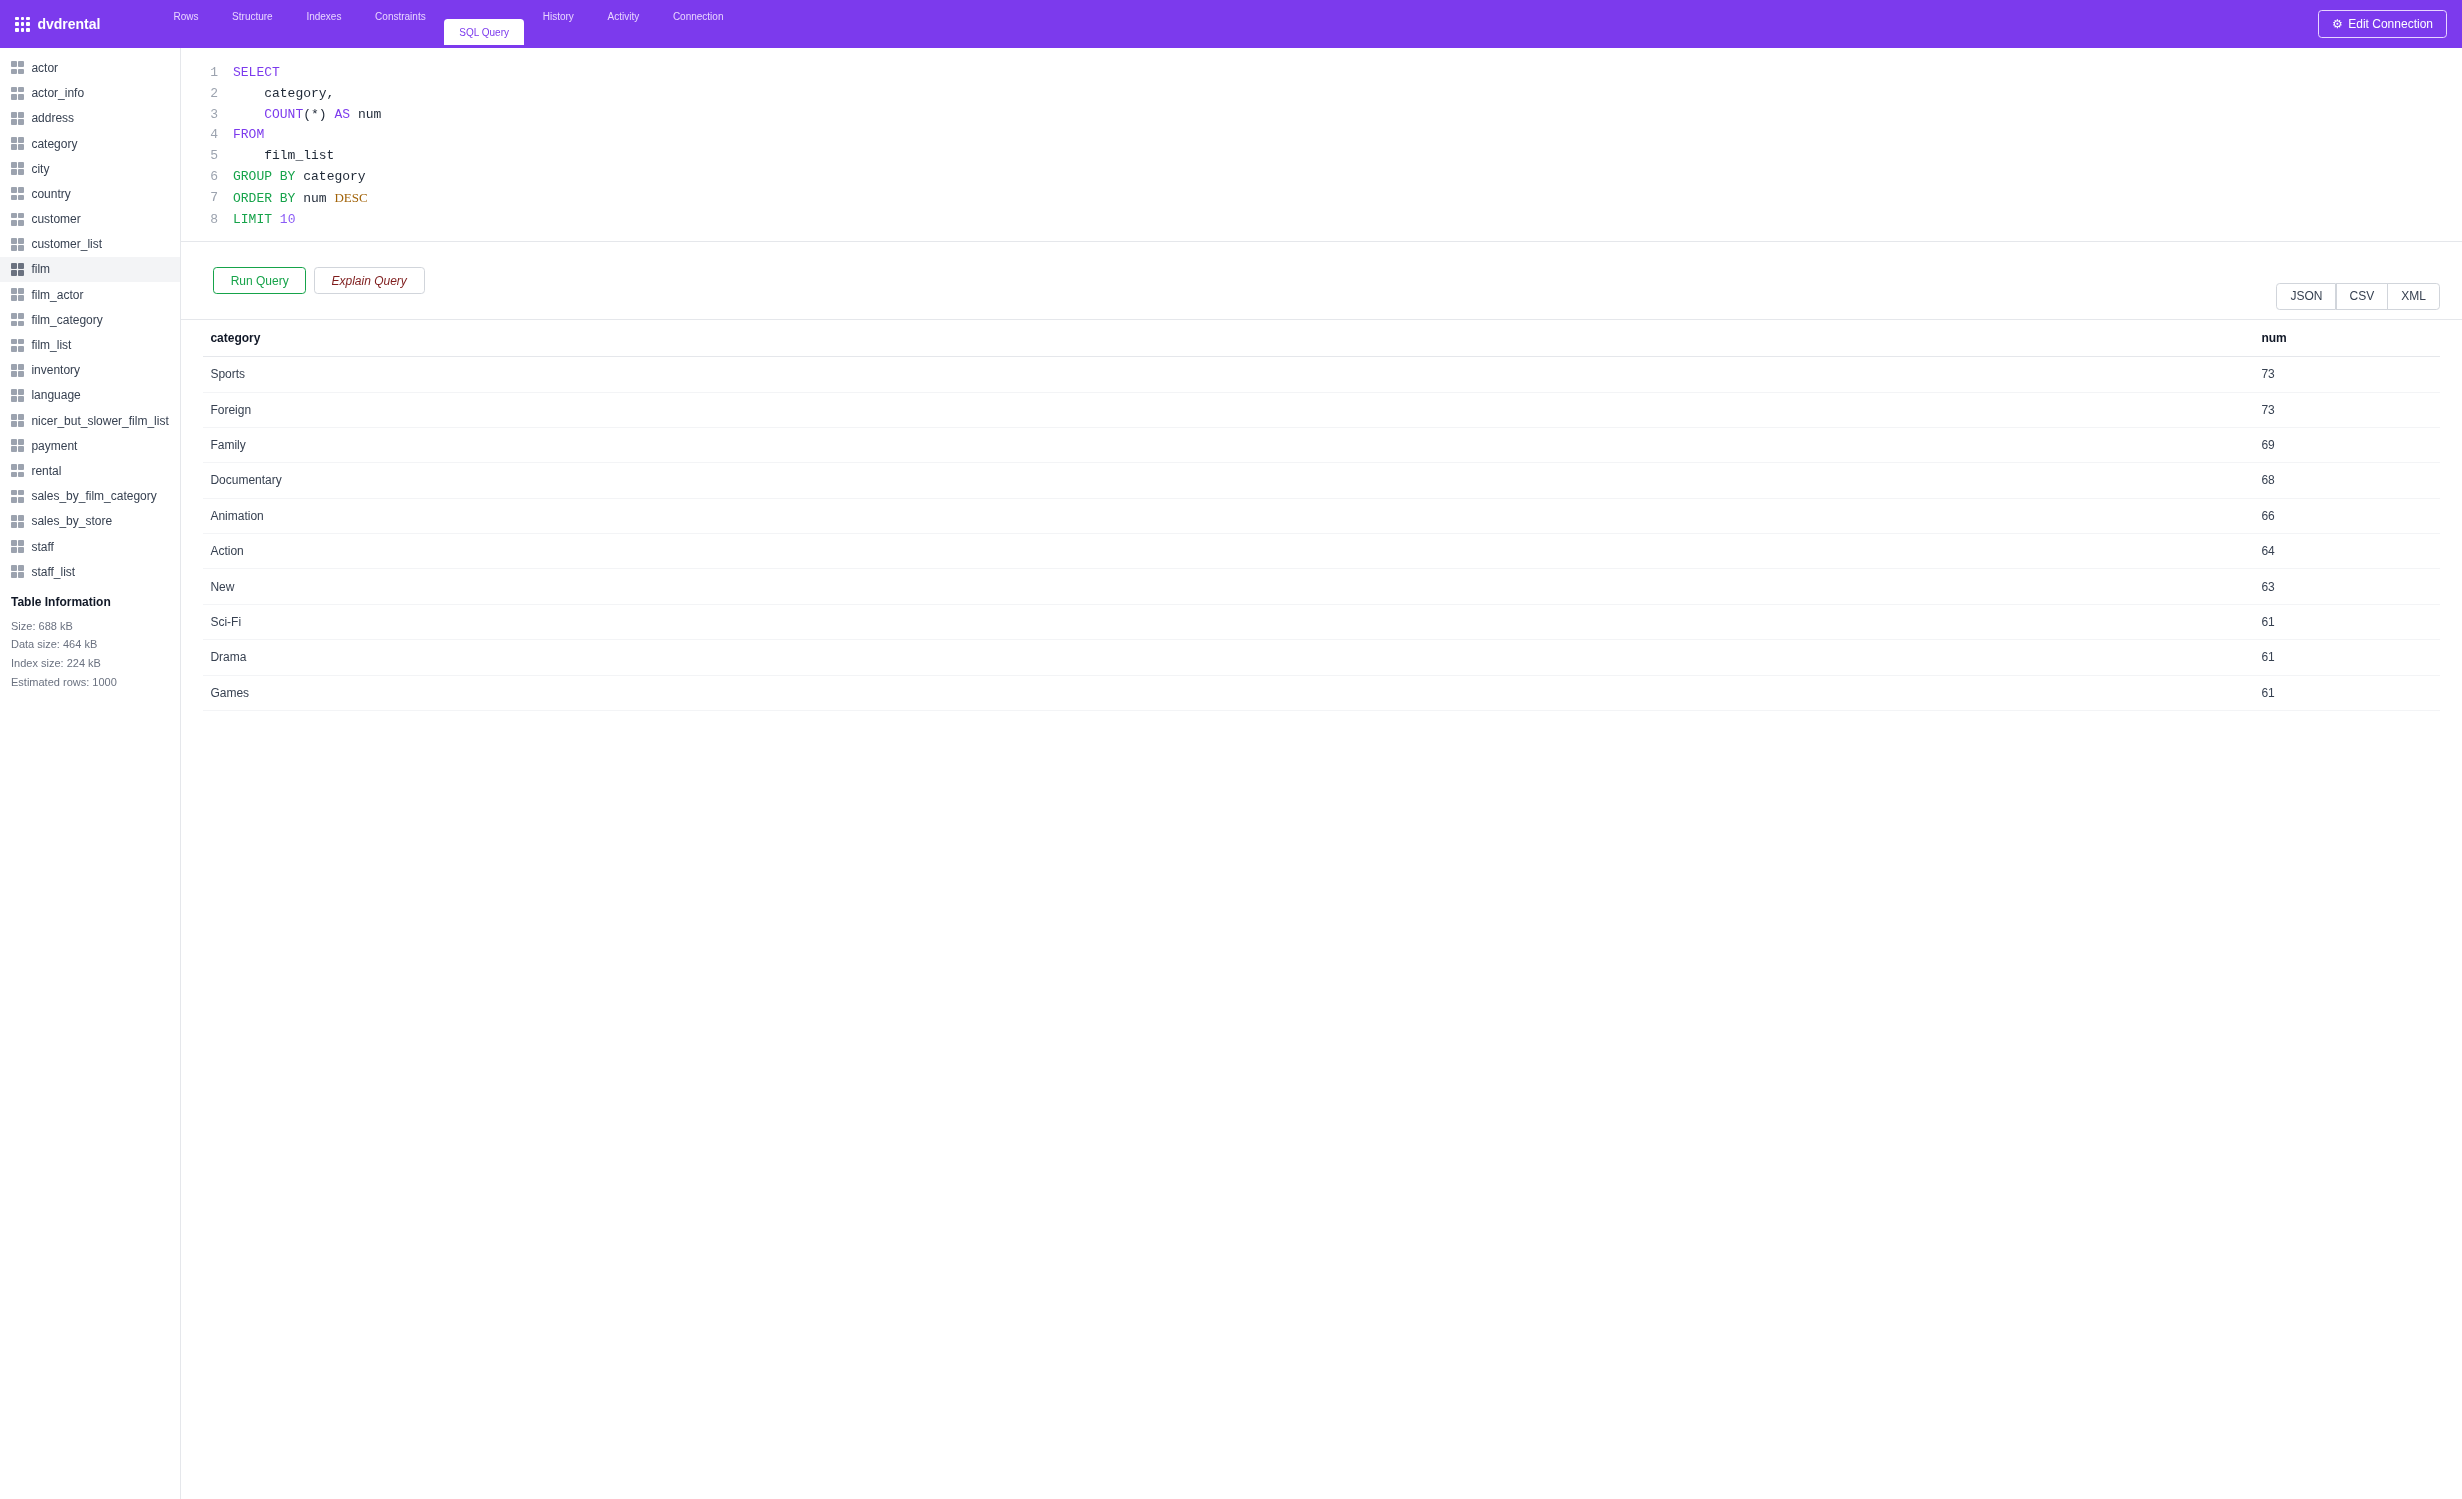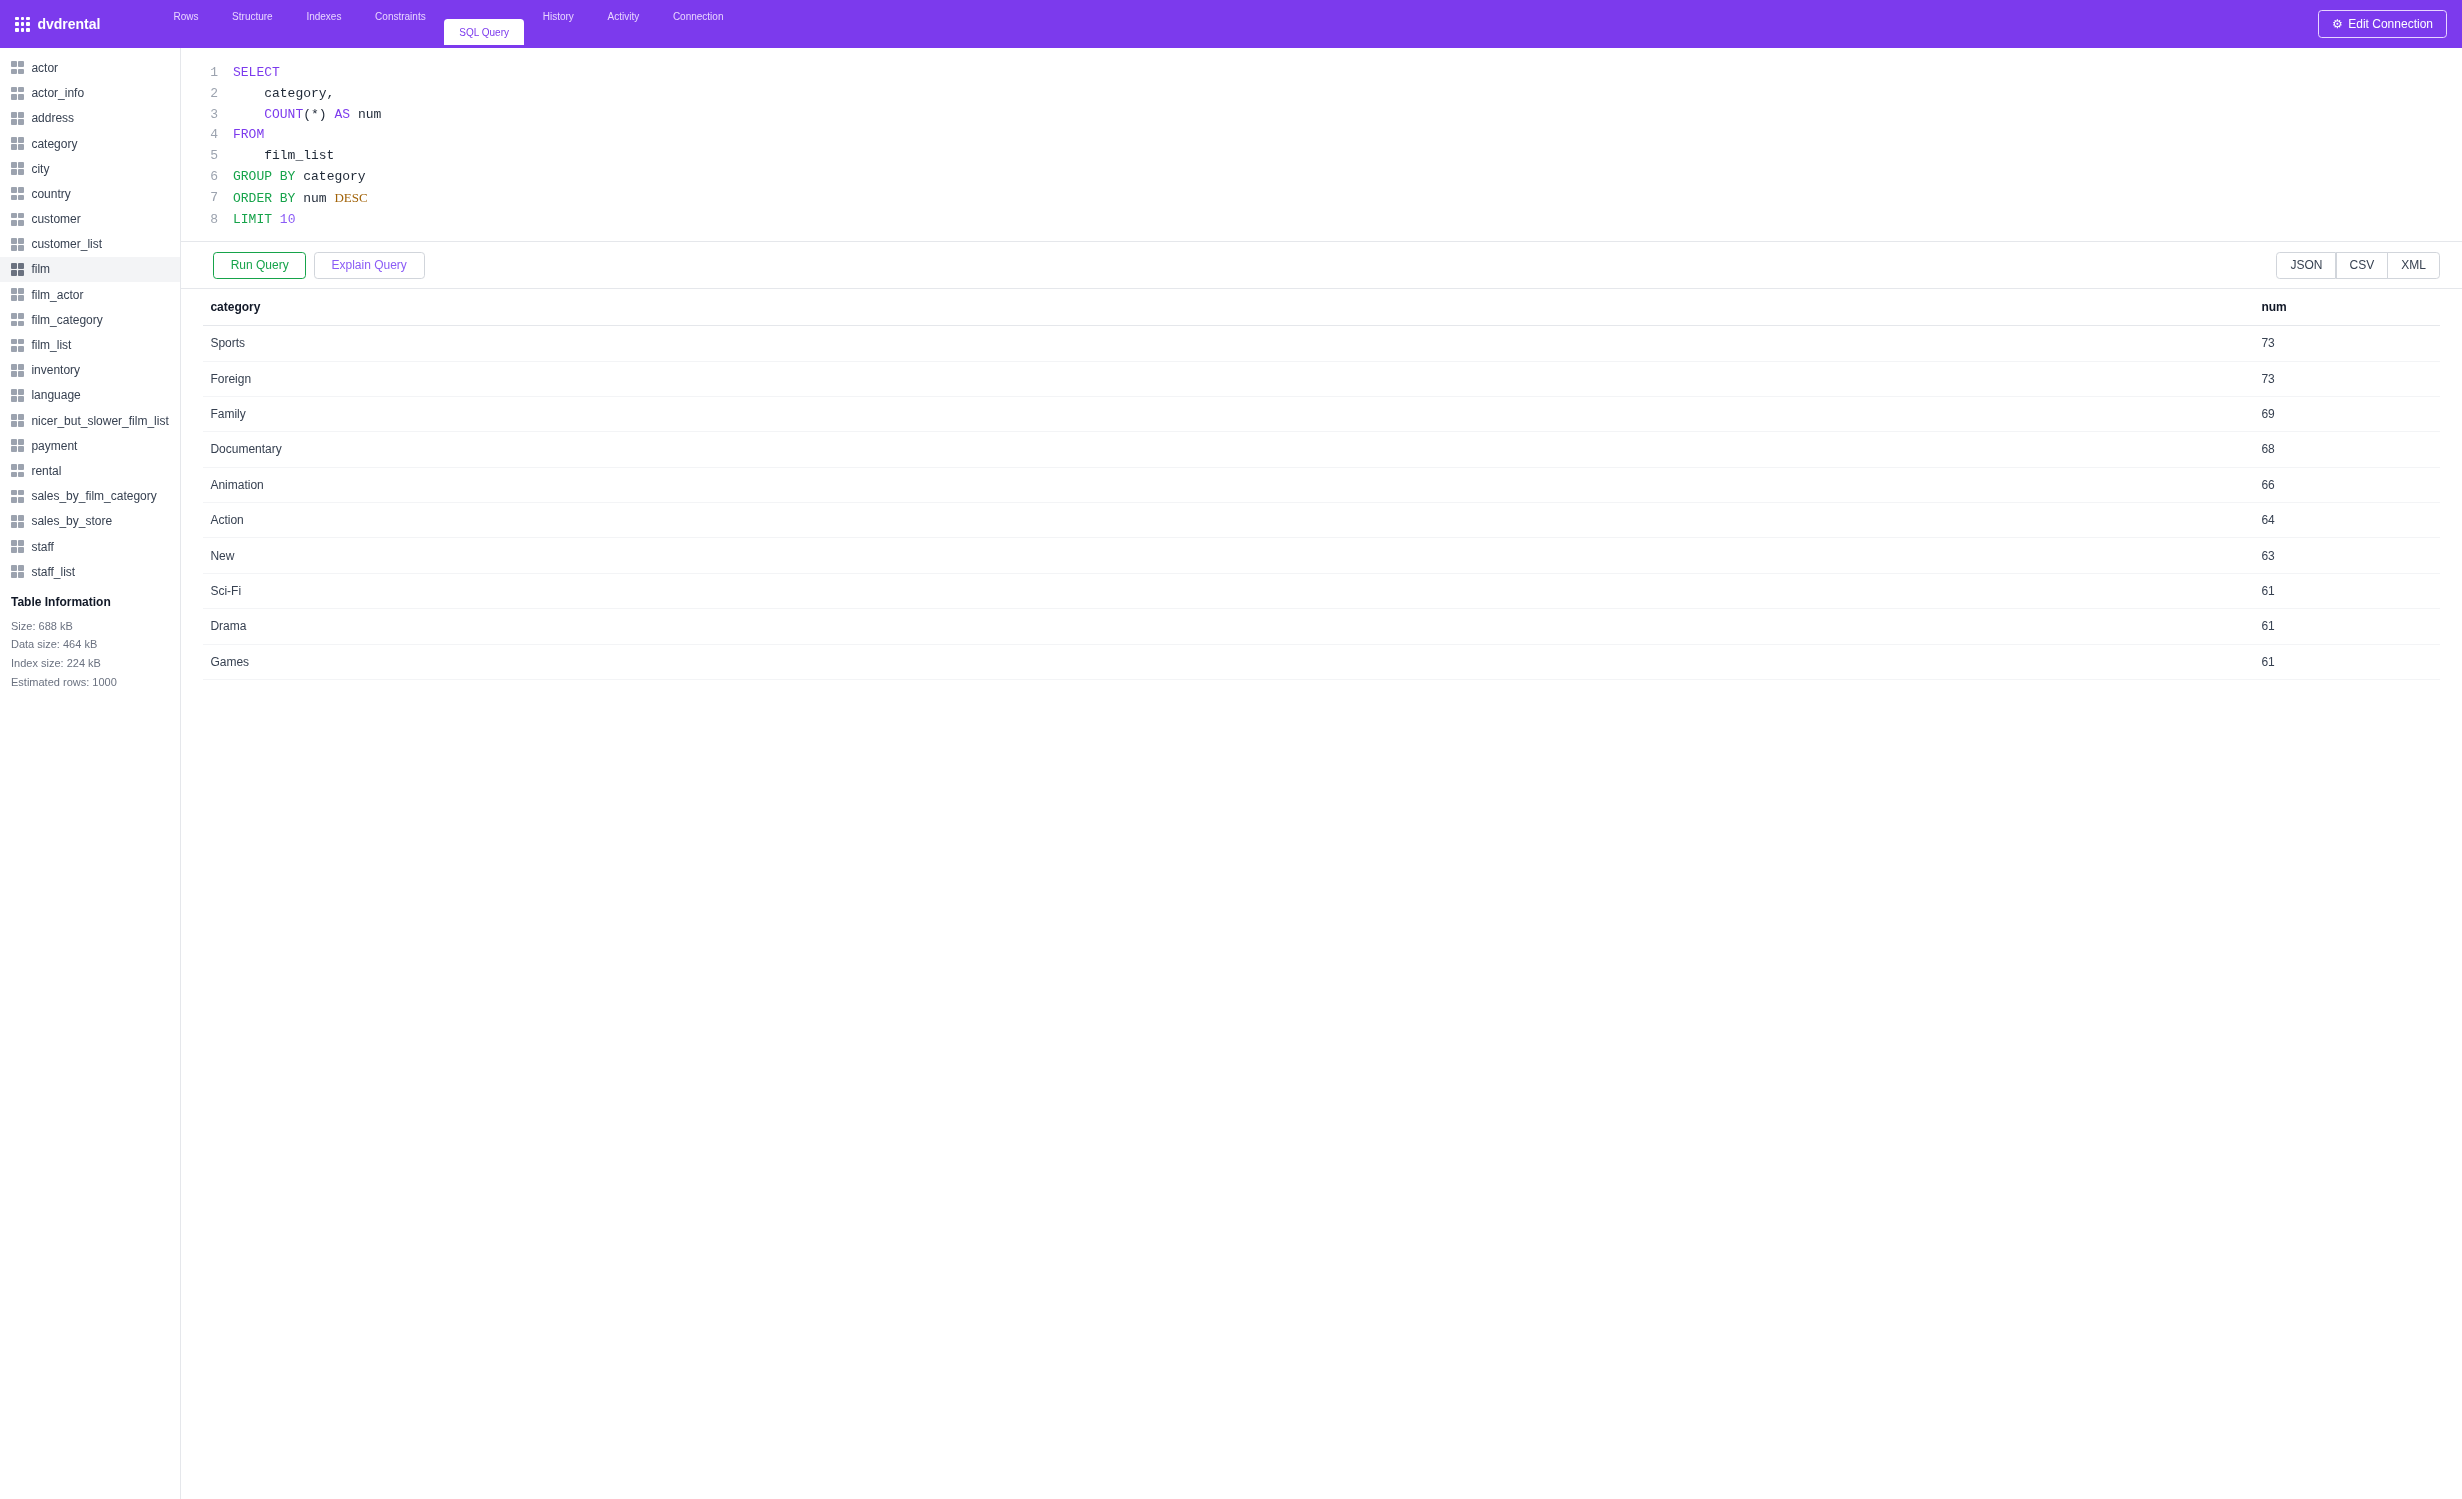--- a/index.html
+++ b/index.html
@@ -177,36 +177,38 @@
       color: #16a34a;
       background: #fff;
       padding: 5.6px 16.7px;
       border-radius: 3.7px;
       cursor: pointer;
       font-size: 12px;
       font-weight: 500;
     }
     .btn-explain {
       border: 1.4px solid #d1d5db;
-      color: #8b5cf6;
+      color: #7f1d1d;
       background: #fff;
       padding: 5.6px 16.7px;
       border-radius: 3.7px;
       cursor: pointer;
       font-size: 12px;
+      font-style: italic;
     }
     .export-btns { display: flex; gap: 0; }
     .btn-export {
       border: 1.4px solid #d1d5db;
       color: #374151;
       background: #fff;
       padding: 5.6px 13px;
       cursor: pointer;
       font-size: 12px;
       margin-left: -0.9px;
+      margin-top: 31px;
     }
     .btn-export:first-child { border-radius: 3.7px 0 0 3.7px; margin-left: 0; }
     .btn-export:last-child { border-radius: 0 3.7px 3.7px 0; }
 
     
     .results-area {
       flex: 1;
       overflow-y: auto;
       padding: 0 22px;
     }

